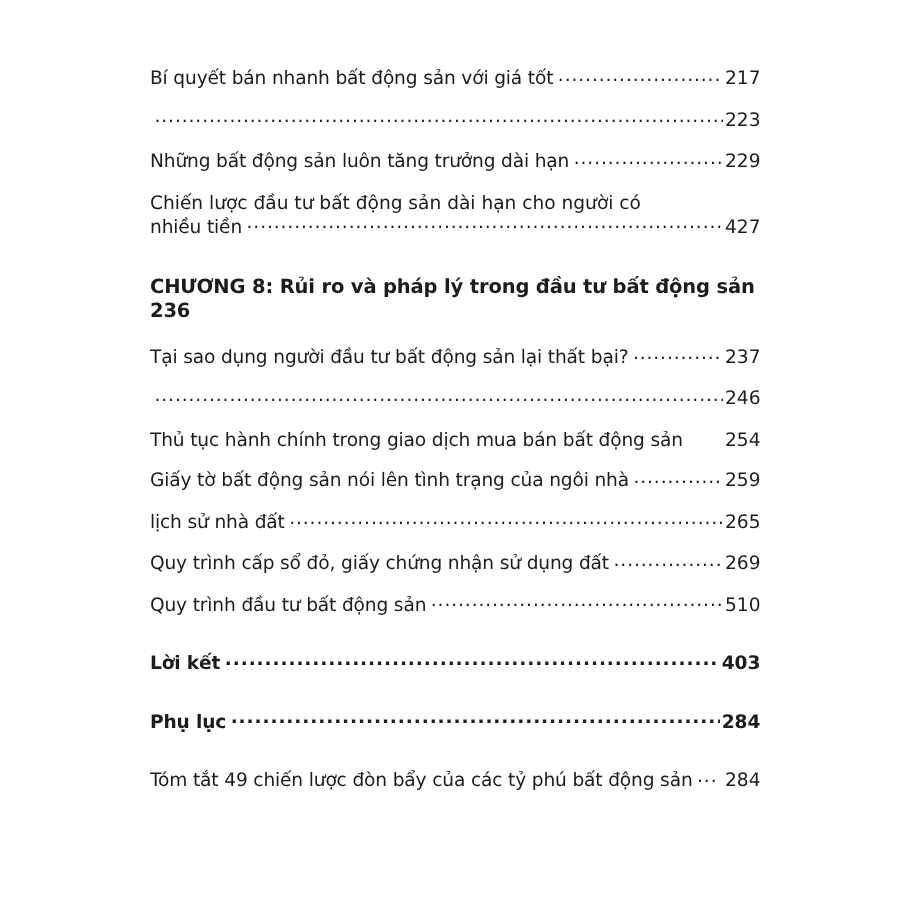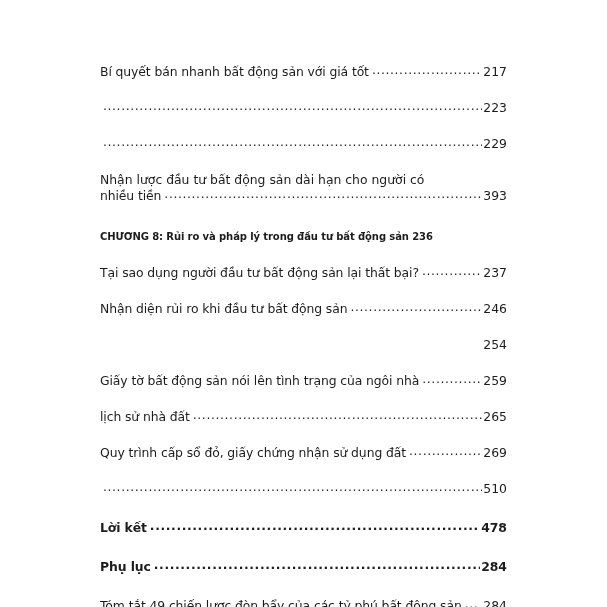--- a/index.html
+++ b/index.html
@@ -24,21 +24,20 @@
   .toc {
     display: block;
   }
   .entry {
     display: flex;
     align-items: baseline;
     font-size: 12.4px;
     line-height: 16px;
     margin-bottom: 11.5px;
     white-space: nowrap;
-    margin-top: 20px;
   }
   .entry .title {
     flex: 0 0 auto;
     letter-spacing: -0.1px;
   }
   .entry .leader {
     flex: 1 1 auto;
     overflow: hidden;
     margin: 0 1px 0 3px;
     position: relative;
@@ -66,21 +65,21 @@
     white-space: nowrap;
   }
   .entry.bold, .entry.bold .page-num, .entry.bold .title {
     font-weight: bold;
     justify-content: space-between;
   }
   .entry.gap-top {
     margin-top: 23px;
   }
   .chapter-head {
-    font-size: 10px;
+    font-size: 13px;
     font-weight: bold;
     line-height: 16px;
     margin-top: 25px;
     margin-bottom: 14px;
     letter-spacing: -0.1px;
   }
 </style>
 </head>
 <body>
 
@@ -92,48 +91,49 @@
       <span class="leader">..................................................................................................</span>
       <span class="page-num">217</span>
     </div>
 
     <div class="entry">
       <span class="leader">..................................................................................................</span>
       <span class="page-num">223</span>
     </div>
 
     <div class="entry">
+      <span class="title">Những bất động sản luôn tăng trưởng dài hạn</span>
       <span class="leader">..................................................................................................</span>
       <span class="page-num">229</span>
     </div>
 
     <div class="entry multiline">
-      <span class="line1">Nhận lược đầu tư bất động sản dài hạn cho người có</span>
+      <span class="line1">Chiến lược đầu tư bất động sản dài hạn cho người có</span>
       <span class="line2">
         <span class="title">nhiều tiền</span>
         <span class="leader">..................................................................................................</span>
-        <span class="page-num">393</span>
+        <span class="page-num">427</span>
       </span>
     </div>
 
     <div class="chapter-head">CHƯƠNG 8: Rủi ro và pháp lý trong đầu tư bất động sản 236</div>
 
     <div class="entry">
       <span class="title">Tại sao dụng người đầu tư bất động sản lại thất bại?</span>
       <span class="leader">..................................................................................................</span>
       <span class="page-num">237</span>
     </div>
 
     <div class="entry">
-      <span class="title">Nhận diện rủi ro khi đầu tư bất động sản</span>
       <span class="leader">..................................................................................................</span>
       <span class="page-num">246</span>
     </div>
 
     <div class="entry">
+      <span class="title">Thủ tục hành chính trong giao dịch mua bán bất động sản</span>
       <span class="leader"> </span>
       <span class="page-num">254</span>
     </div>
 
     <div class="entry">
       <span class="title">Giấy tờ bất động sản nói lên tình trạng của ngôi nhà</span>
       <span class="leader">..................................................................................................</span>
       <span class="page-num">259</span>
     </div>
 
@@ -145,28 +145,29 @@
       </span>
     </div>
 
     <div class="entry">
       <span class="title">Quy trình cấp sổ đỏ, giấy chứng nhận sử dụng đất</span>
       <span class="leader">..................................................................................................</span>
       <span class="page-num">269</span>
     </div>
 
     <div class="entry">
+      <span class="title">Quy trình đầu tư bất động sản</span>
       <span class="leader">..................................................................................................</span>
       <span class="page-num">510</span>
     </div>
 
     <div class="entry bold gap-top">
       <span class="title">Lời kết</span>
       <span class="leader">..................................................................................................</span>
-      <span class="page-num">478</span>
+      <span class="page-num">403</span>
     </div>
 
     <div class="entry bold gap-top">
       <span class="title">Phụ lục</span>
       <span class="leader">..................................................................................................</span>
       <span class="page-num">284</span>
     </div>
 
     <div class="entry gap-top">
       <span class="title">Tóm tắt 49 chiến lược đòn bẩy của các tỷ phú bất động sản</span>

